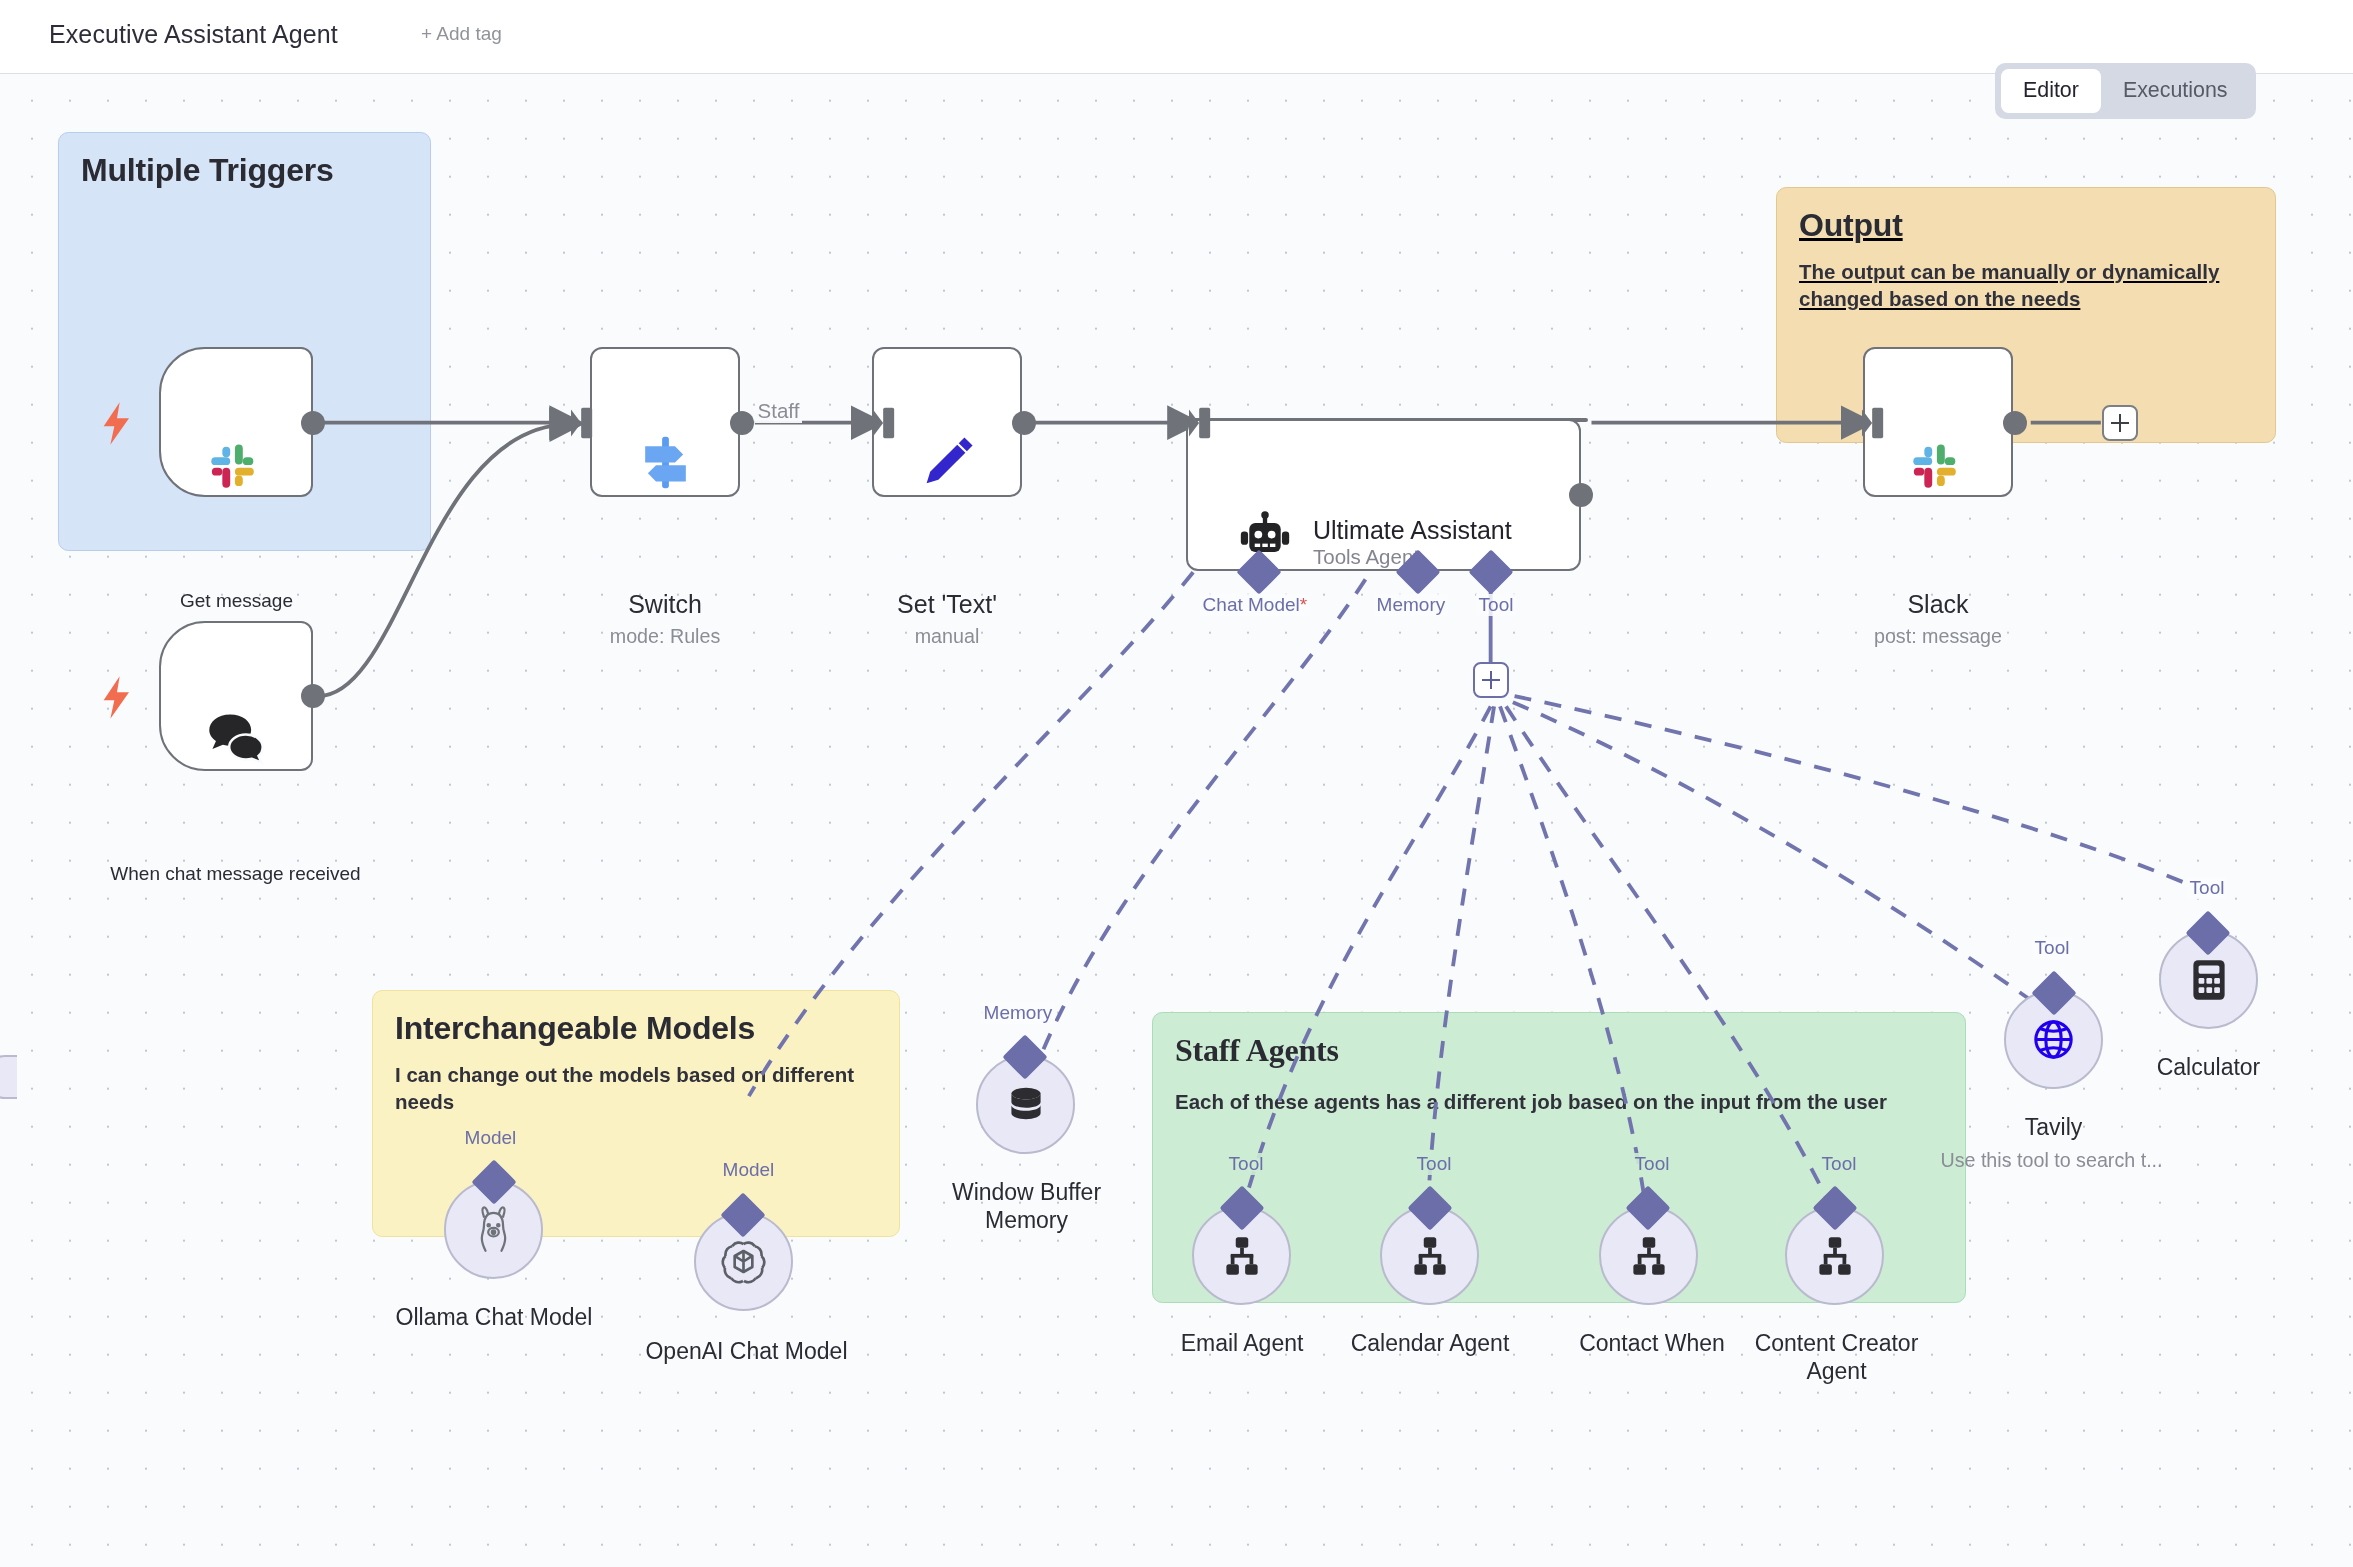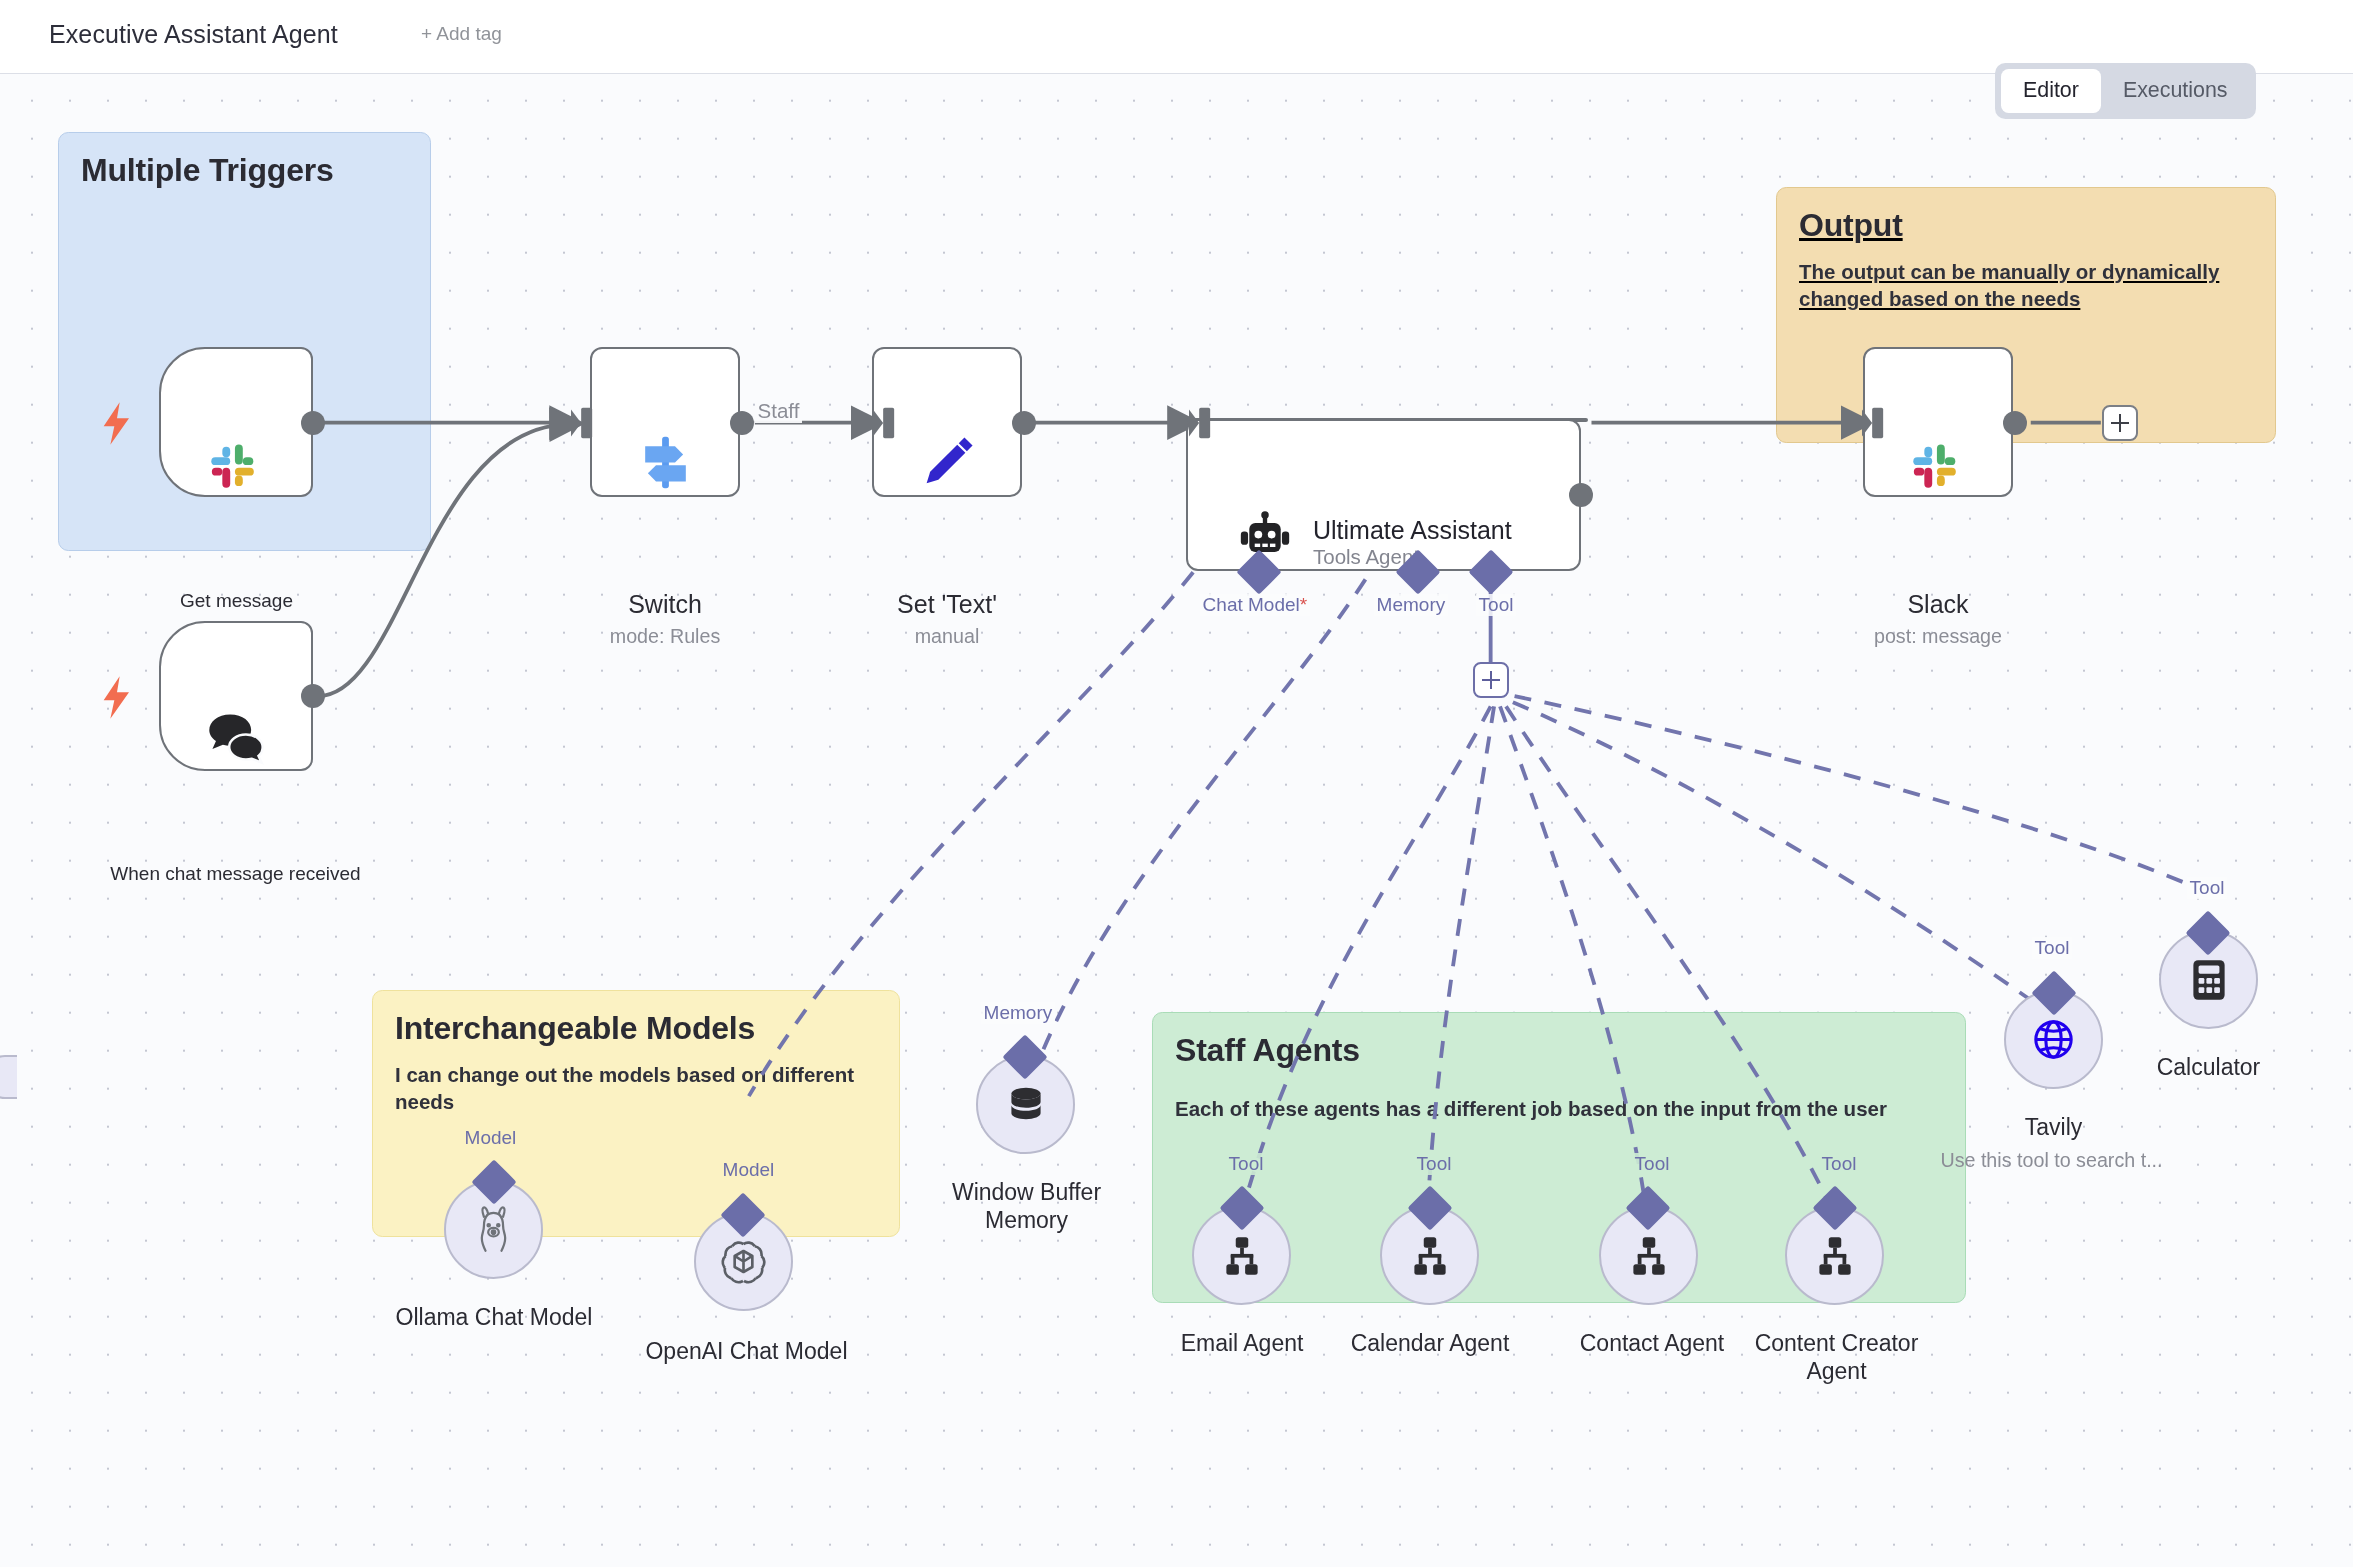--- a/index.html
+++ b/index.html
@@ -84,21 +84,21 @@
     background: #fbf2c3; border: 1.3px solid #efe29c;
     padding: 19px 22px;
   }
   #panel-models h2 { margin-bottom: 13.7px; }
 
   #panel-staff {
     left: 1152px; top: 938px; width: 814px; height: 291px;
     background: #cdecd4; border: 1.3px solid #a9dcb7;
     padding: 19px 22px;
   }
-  #panel-staff h2 { margin-bottom: 26px; }
+  #panel-staff h2 { margin-bottom: 19px; font-family: Liberation Serif, serif; }
 
   
   #wires { position: absolute; left: 0; top: 0; width: 2354px; height: 1493px; }
 
   
   .node {
     position: absolute;
     background: #ffffff;
     border: 2.6px solid #6f7379;
     border-radius: 12px;
@@ -475,21 +475,21 @@
         <rect x="18" y="6" width="12" height="10" rx="2.4"></rect>
         <rect x="9" y="32" width="12" height="10" rx="2.4"></rect>
         <rect x="27" y="32" width="12" height="10" rx="2.4"></rect>
         <rect x="22.2" y="16" width="3.6" height="7"></rect>
         <rect x="13.2" y="23" width="3.6" height="9"></rect>
         <rect x="31.2" y="23" width="3.6" height="9"></rect>
         <rect x="13.2" y="22" width="21.6" height="3.6"></rect>
       </g>
     </svg>
   </div>
-  <div class="cnode-caption" style="left:1545px; top:1255px; width:214px;">Contact Agent</div>
+  <div class="cnode-caption" style="left:1545px; top:1255px; width:214px;">Contact When</div>
 
   <div class="conn-label" style="left:1819px; top:1079px; background:rgba(205,236,212,.9);">Tool</div>
   <div class="diamond" style="left:1819px; top:1118px;"></div>
   <div class="cnode" style="left:1785px; top:1132px;">
     <svg width="50" height="50" viewBox="0 0 48 48">
       <g fill="#2d2d31">
         <rect x="18" y="6" width="12" height="10" rx="2.4"></rect>
         <rect x="9" y="32" width="12" height="10" rx="2.4"></rect>
         <rect x="27" y="32" width="12" height="10" rx="2.4"></rect>
         <rect x="22.2" y="16" width="3.6" height="7"></rect>

